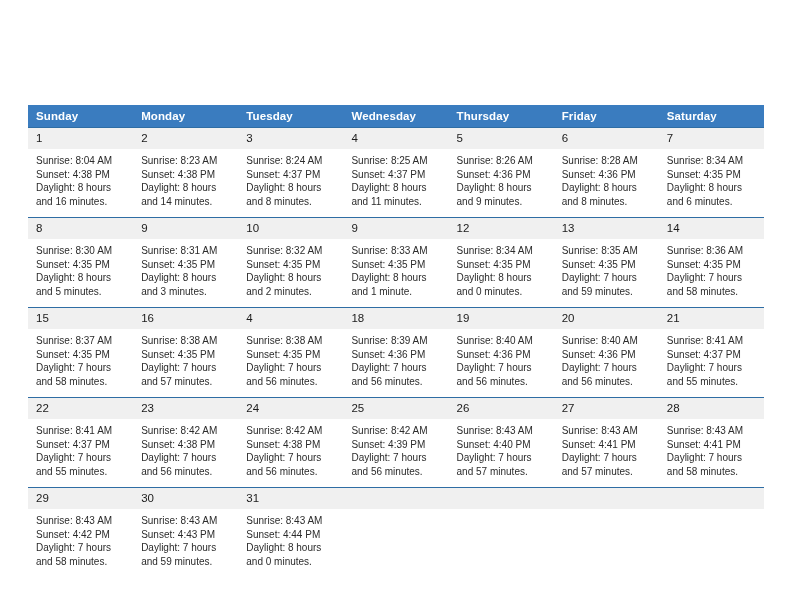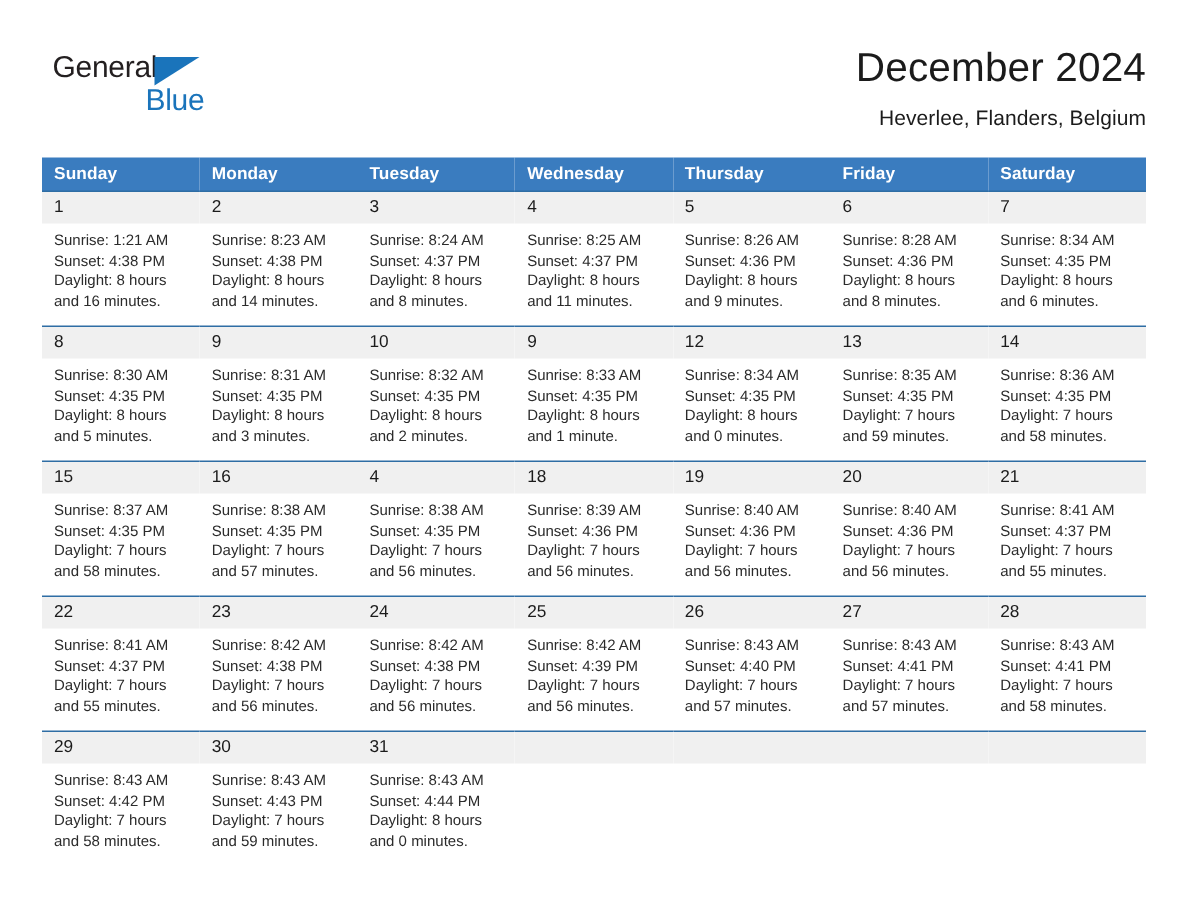--- a/index.html
+++ b/index.html
@@ -134,30 +134,21 @@
   }
   .info div { white-space: nowrap; }
 </style>
 </head>
 <body>
 
 <div class="page">
 
   <div class="header">
 
-    <div class="logo">
-      <span class="logo-general">General</span>
-      <span class="logo-tri"></span>
-      <span class="logo-blue">Blue</span>
-    </div>
-
-    <div class="title-wrap">
-      <h1 class="cal-title">December 2024</h1>
-      <h2 class="cal-subtitle">Heverlee, Flanders, Belgium</h2>
-    </div>
+
 
   </div>
 
   <table class="calendar">
     <colgroup>
       <col>
         <col>
         <col>
         <col>
         <col>
@@ -173,21 +164,21 @@
         <th>Thursday</th>
         <th>Friday</th>
         <th>Saturday</th>
       </tr>
     </thead>
     <tbody>
         <tr>
           <td>
             <span class="daynum">1</span>
             <div class="info">
-              <div>Sunrise: 1:21 AM</div>
+              <div>Sunrise: 8:04 AM</div>
               <div>Sunset: 4:38 PM</div>
               <div>Daylight: 8 hours</div>
               <div>and 16 minutes.</div>
             </div>
           </td>
           <td>
             <span class="daynum">2</span>
             <div class="info">
               <div>Sunrise: 8:23 AM</div>
               <div>Sunset: 4:38 PM</div>

